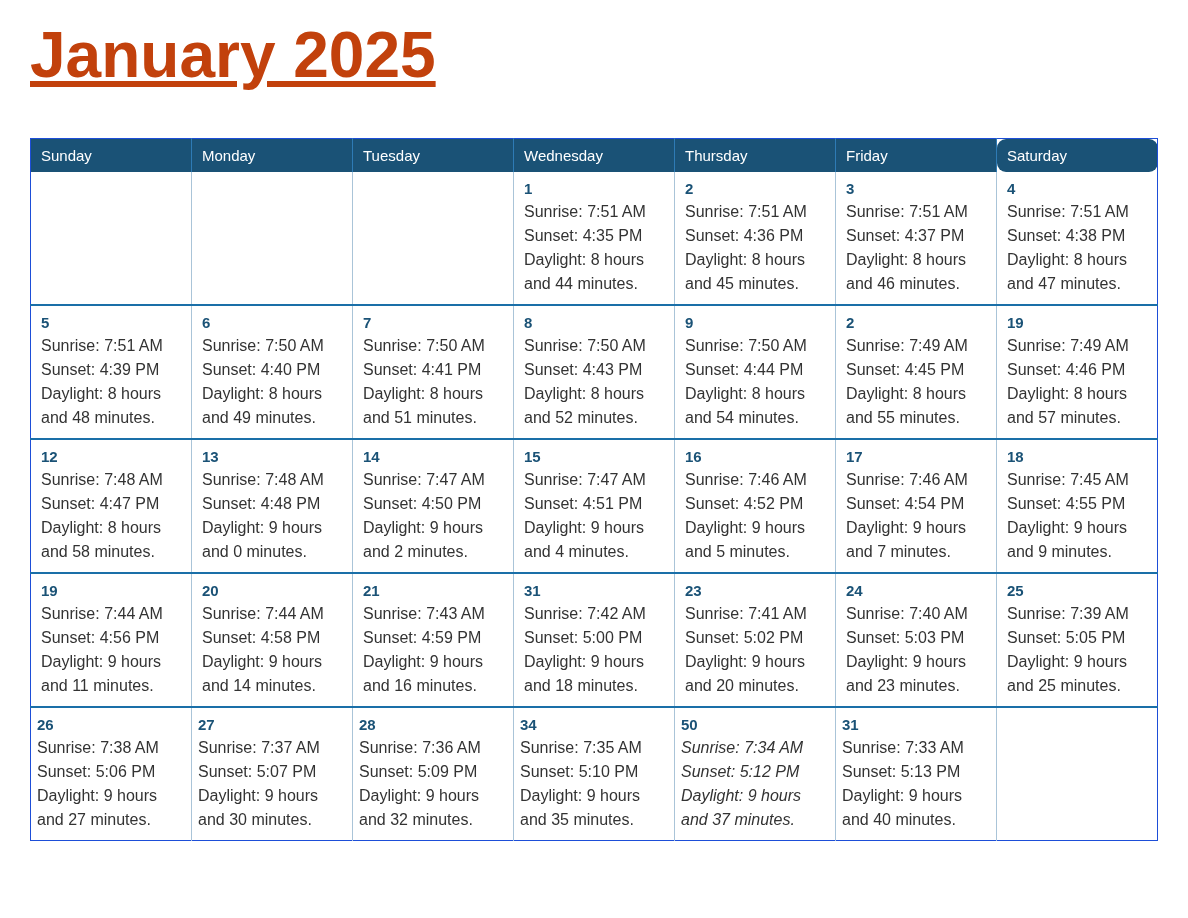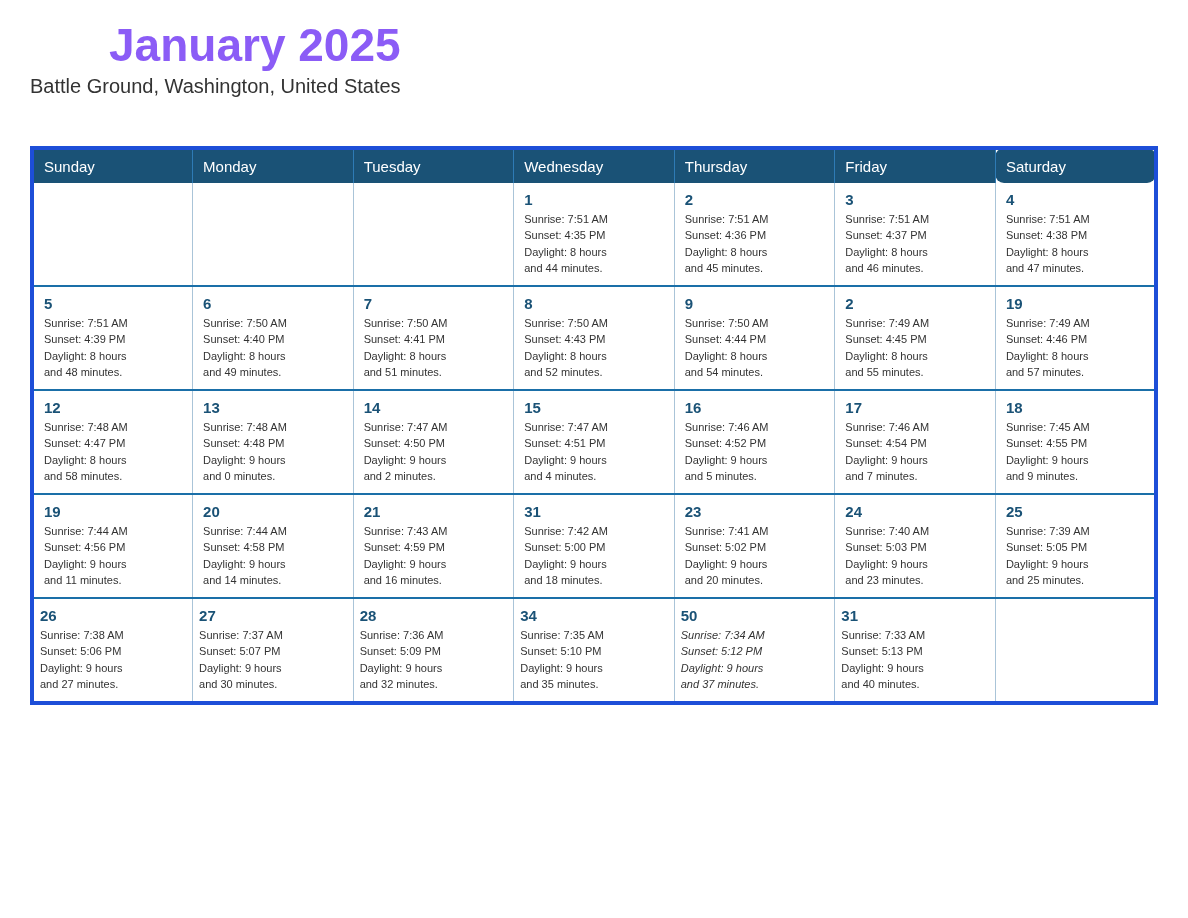--- a/index.html
+++ b/index.html
@@ -47,34 +47,35 @@
     .logo-line2 {
       font-size: 22px;
       font-weight: bold;
       color: #1a6fa8;
       line-height: 1;
     }
     .title-block {
       text-align: right;
     }
     .month-title {
-      font-size: 46px;
+      font-size: 64px;
       font-weight: bold;
-      color: #8b5cf6;
+      color: #c2410c;
       line-height: 1.1;
+      text-decoration: underline;
     }
     .location-title {
       font-size: 20px;
       color: #333;
       margin-top: 4px;
     }
     .calendar {
       width: 100%;
       border-collapse: collapse;
-      border: 4px solid #1d4ed8;
+      border: 1px solid #1d4ed8;
       margin-top: 48px;
     }
     .calendar thead tr th {
       background-color: #1a5276;
       color: #fff;
       font-size: 15px;
       font-weight: normal;
       padding: 8px 10px;
       text-align: left;
       border-right: 1px solid #2e7bb5;
@@ -101,35 +102,34 @@
       padding-left: 6px;
     }
     .day-number {
       font-size: 15px;
       font-weight: bold;
       color: #1a5276;
       margin-bottom: 3px;
       display: block;
     }
     .day-info {
-      font-size: 11px;
+      font-size: 16px;
       color: #333;
       line-height: 1.5;
     }
     .empty-cell {
       background: #fff;
     }
   </style>
 </head>
 <body>
 
 <div class="header">
   <div class="title-block">
     <div class="month-title">January 2025</div>
-    <div class="location-title">Battle Ground, Washington, United States</div>
   </div>
 </div>
 
 <table class="calendar">
   <thead>
     <tr>
     <th>Sunday</th>
         <th>Monday</th>
         <th>Tuesday</th>
         <th>Wednesday</th>

